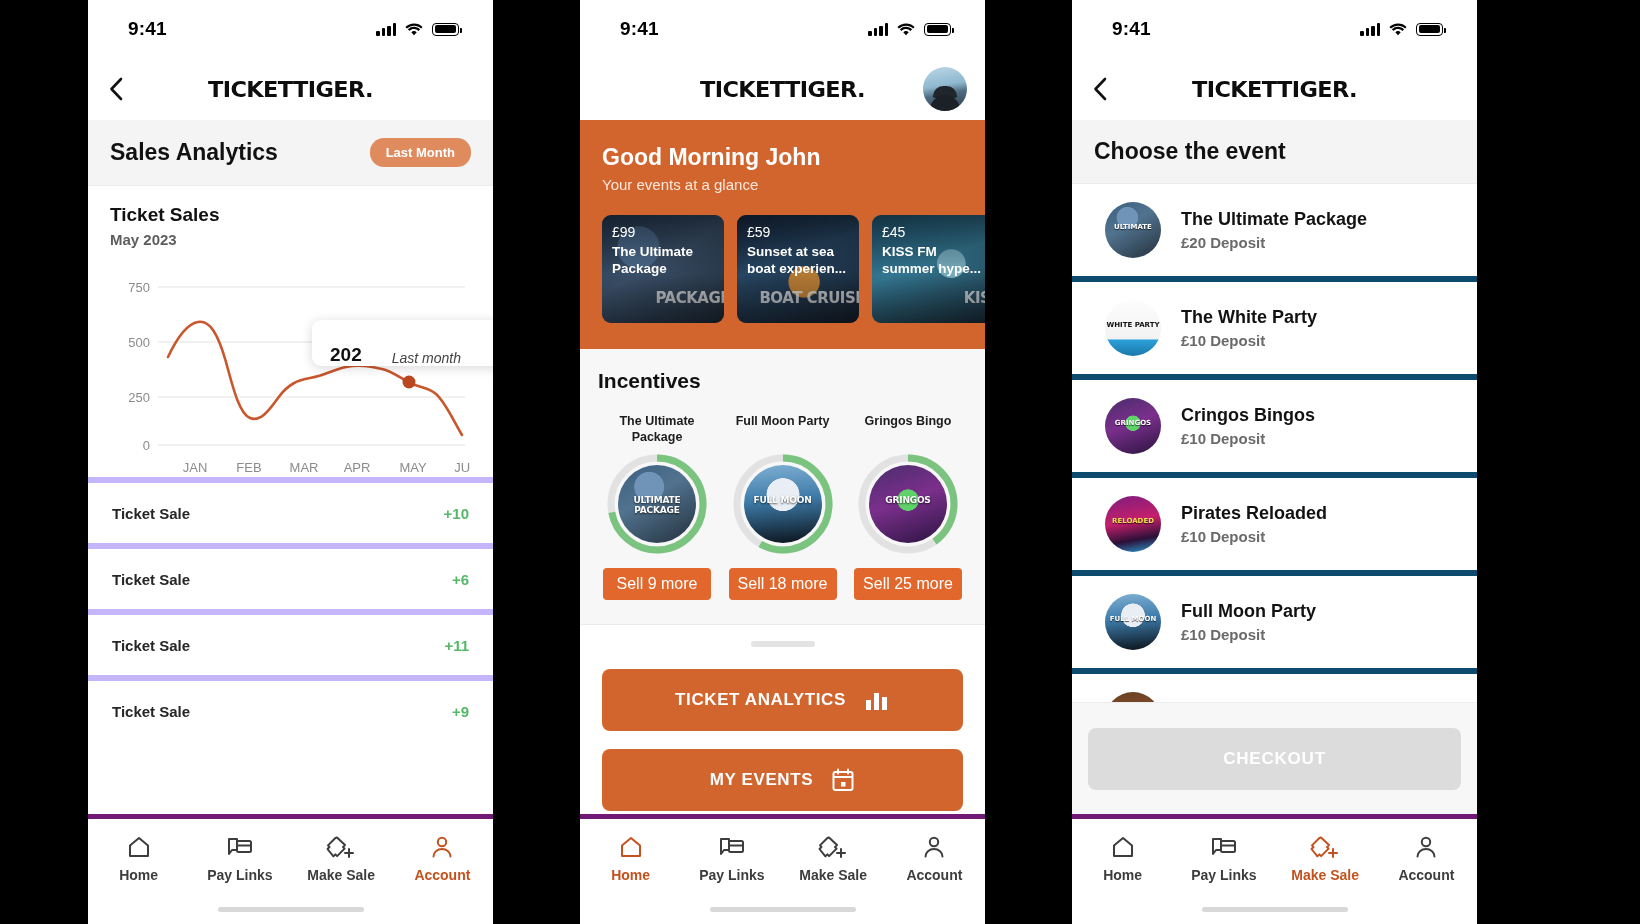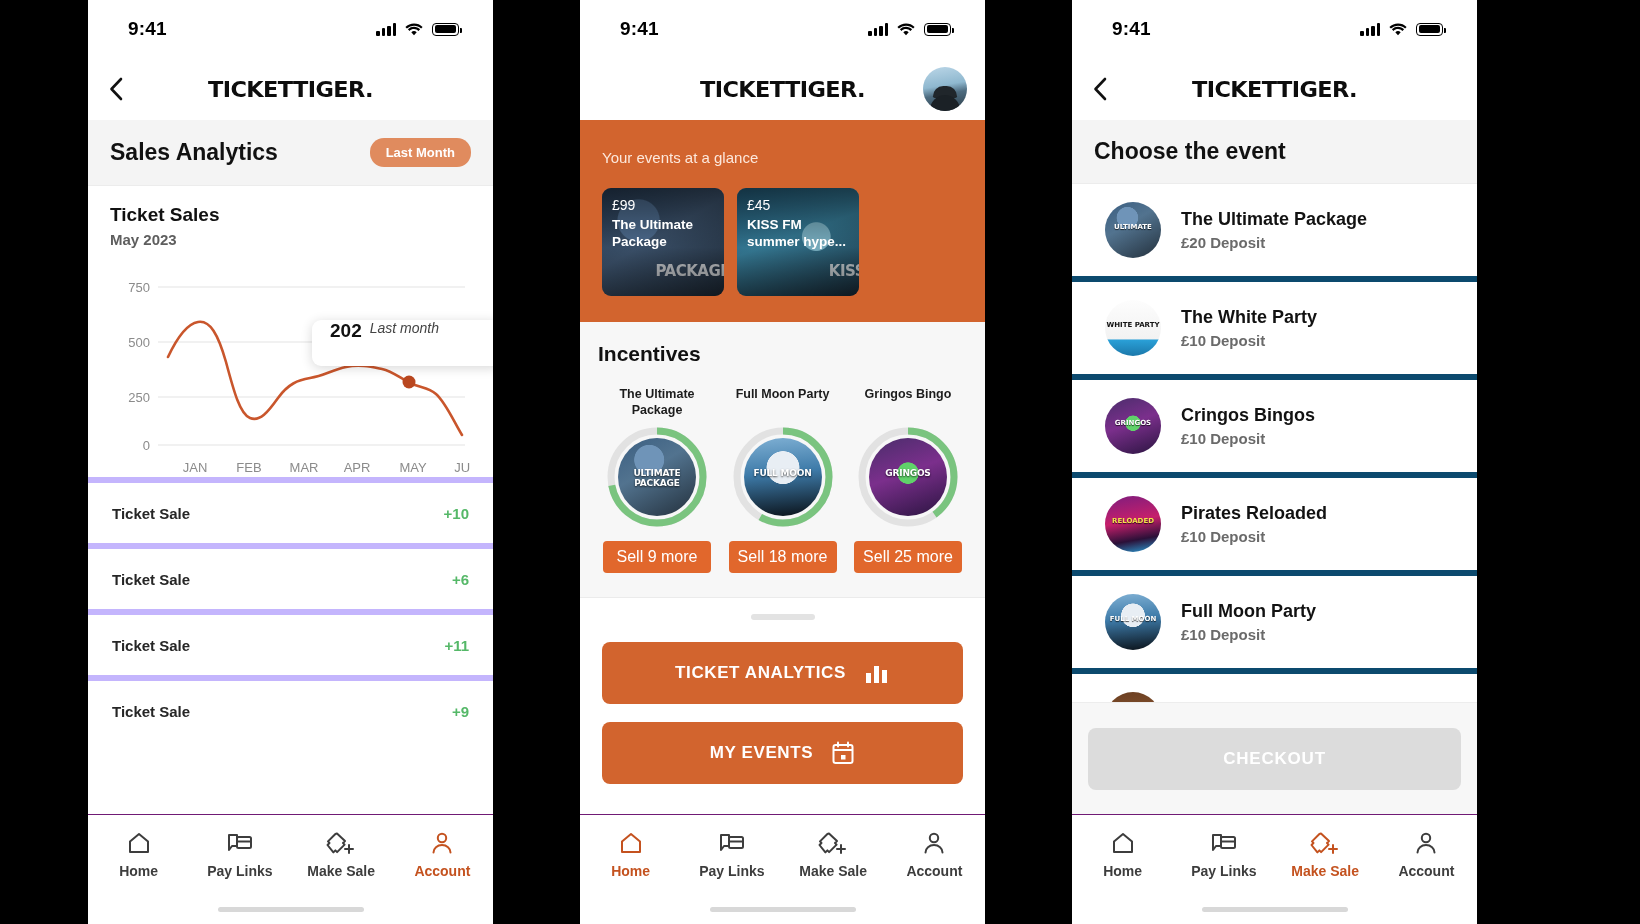--- a/index.html
+++ b/index.html
@@ -53,34 +53,34 @@
     padding:7px 16px; border-radius:14px; cursor:pointer; }
 
   
   .chartcard { padding:18px 22px 0 22px; background:#fff; }
   .chartcard h2 { font-size:19px; font-weight:700; color:#111; }
   .chartcard .sub { font-size:15px; font-weight:700; color:#5e5e5e; margin-top:5px; }
   .chartwrap { position:relative; height:215px; margin-top:14px; }
   .chartwrap svg { display:block; }
   .tooltip { position:absolute; left:202px; top:58px; width:190px; height:46px;
     background:#fff; border-radius:9px; box-shadow:0 2px 12px rgba(0,0,0,.16);
-    display:flex; align-items:flex-start; padding:0 18px; gap:8px; }
+    display:flex; align-items:flex-end; padding:0 18px; gap:30px; }
   .tooltip .tval { font-size:19px; font-weight:700; color:#111; }
   .tooltip .tlab { font-size:14px; font-style:italic; color:#444; }
 
   
   .salelist { background:#fff; }
   .salerow { height:66px; display:flex; align-items:center; justify-content:space-between;
     padding:0 24px; border-top:6px solid #c4b5fd; cursor:pointer; }
   .salerow .lbl { font-size:15px; font-weight:700; color:#262626; }
   .salerow .amt { font-size:15px; font-weight:700; color:#55b868; }
 
   
   .tabbar { position:absolute; left:0; right:0; bottom:0; height:110px; background:#fff;
-    border-top:1px solid #701a75; display:flex; align-items:flex-start;
+    border-top:5px solid #701a75; display:flex; align-items:flex-start;
     padding-top:16px; }
   .tab { flex:1; display:flex; flex-direction:column; align-items:center; gap:8px;
     cursor:pointer; }
   .tab .tlabel { font-size:14px; font-weight:700; color:#3d3d3d; }
   .tab.active .tlabel { color:#c4521f; }
   .homebar { position:absolute; left:50%; transform:translateX(-50%); bottom:12px;
     width:146px; height:5px; border-radius:3px; background:#d8d8d8; }
 
   
   .hero { background:#d2642e; padding:24px 22px 26px 22px; }
@@ -324,33 +324,44 @@
           </div>
       </div>
     </div>
 
     <div class="navbar">
       <div class="brand">TICKETTIGER.</div>
       <div class="avatar"></div>
     </div>
 
     <div class="hero">
+      <h2>Good Morning John</h2>
       <p>Your events at a glance</p>
       <div class="evrow">
         <div class="evcard">
           <div class="ph ph1">
               <span class="wm">PACKAGE</span>
             </div>
           <div class="shade"></div>
           <div class="ctext">
             <div class="price">£99</div>
             <div class="ename">The Ultimate Package</div>
           </div>
         </div>
         <div class="evcard">
+          <div class="ph ph2">
+              <span class="wm">BOAT CRUISE</span>
+            </div>
+          <div class="shade"></div>
+          <div class="ctext">
+            <div class="price">£59</div>
+            <div class="ename">Sunset at sea boat experien...</div>
+          </div>
+        </div>
+        <div class="evcard">
           <div class="ph ph3">
               <span class="wm">KISS</span>
             </div>
           <div class="shade"></div>
           <div class="ctext">
             <div class="price">£45</div>
             <div class="ename">KISS FM summer hype...</div>
           </div>
         </div>
       </div>

